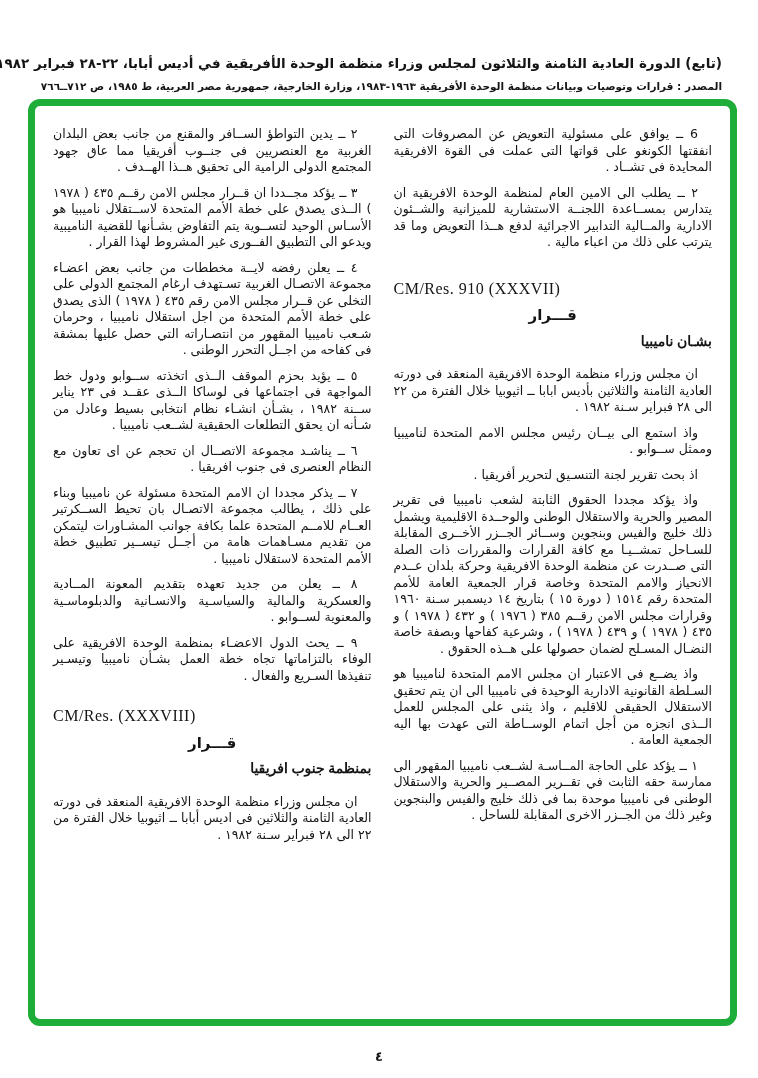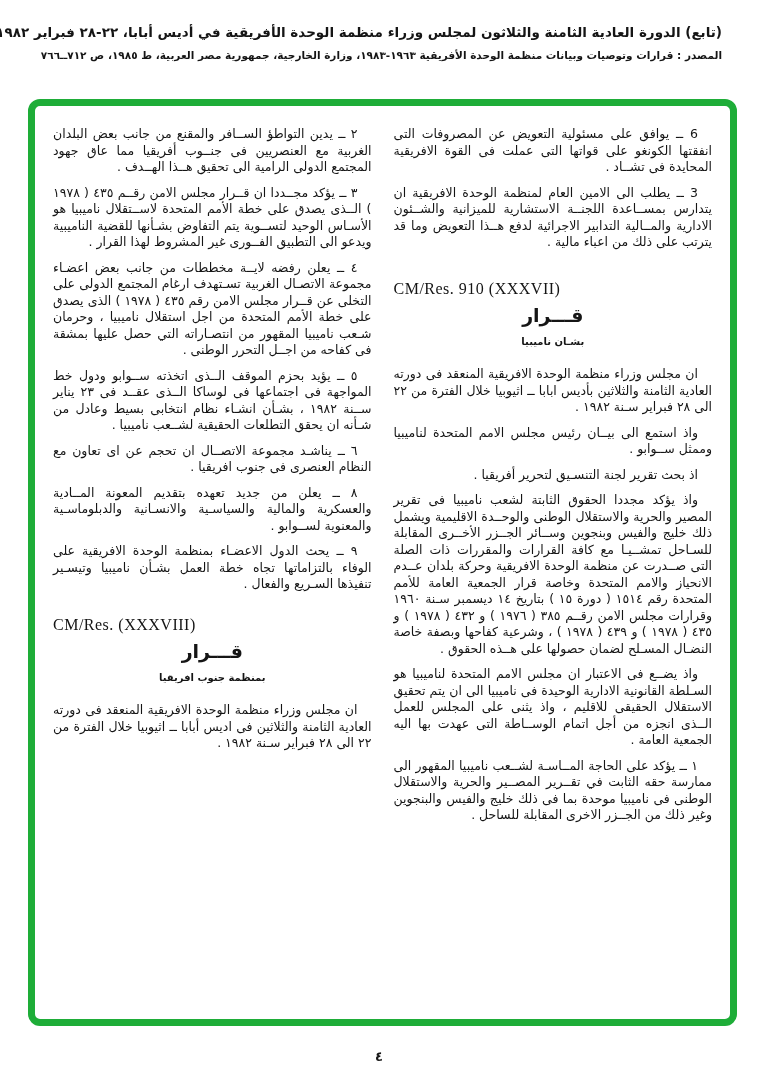--- a/index.html
+++ b/index.html
@@ -23,20 +23,21 @@
     right: 36px;
     left: 36px;
     direction: rtl;
     text-align: center;
   }
   .doc-header .line1 {
     font-size: 13.5px;
     font-weight: bold;
     letter-spacing: 0.2px;
     white-space: nowrap;
+    margin-top: 31px;
   }
   .doc-header .line2 {
     margin-top: 9px;
     font-size: 10.5px;
     font-weight: bold;
     white-space: nowrap;
     margin-left: 46px;
   }
 
   
@@ -83,30 +84,30 @@
     font-family: "Liberation Serif", serif;
     font-size: 16px;
     letter-spacing: 0.5px;
     margin: 24px 0 10px 0;
   }
   .res-ref.first-gap { margin-top: 30px; }
 
   .res-title {
     text-align: center;
     font-weight: bold;
-    font-size: 19px;
+    font-size: 15px;
     margin: 6px 0 10px 0;
     text-indent: 0;
   }
   .res-subtitle {
-    text-align: center;
     font-weight: bold;
-    font-size: 10px;
+    font-size: 14px;
     margin: 0 0 16px 0;
     text-indent: 0;
+    font-family: Liberation Serif, serif;
   }
 
   
   .page-number {
     position: absolute;
     bottom: 14px;
     left: 0;
     right: 0;
     text-align: center;
     font-size: 13px;
@@ -119,40 +120,41 @@
 <div class="doc-header">
   <div class="line1">(تابع) الدورة العادية الثامنة والثلاثون لمجلس وزراء منظمة الوحدة الأفريقية في أديس أبابا، ٢٢-٢٨ فبراير ١٩٨٢</div>
   <div class="line2">المصدر : قرارات وتوصيات وبيانات منظمة الوحدة الأفريقية ١٩٦٣-١٩٨٣، وزارة الخارجية، جمهورية مصر العربية، ط ١٩٨٥، ص ٧١٢ــ٧٦٦</div>
 </div>
 
 <div class="doc-border" style="border-color: rgb(30, 173, 56);">
   <div class="columns">
 
     <div class="col">
       <p class="para">6 ــ يوافق على مسئولية التعويض عن المصروفات التى انفقتها الكونغو على قواتها التى عملت فى القوة الافريقية المحايدة فى تشــاد .</p>
-      <p class="para">3 ــ يطلب الى الامين العام لمنظمة الوحدة الافريقية ان يتدارس بمســاعدة اللجنــة الاستشارية للميزانية والشــئون الادارية والمــالية التدابير الاجرائية لدفع هــذا التعويض وما قد يترتب على ذلك من اعباء مالية .</p>
+      <p class="para">٢ ــ يطلب الى الامين العام لمنظمة الوحدة الافريقية ان يتدارس بمســاعدة اللجنــة الاستشارية للميزانية والشــئون الادارية والمــالية التدابير الاجرائية لدفع هــذا التعويض وما قد يترتب على ذلك من اعباء مالية .</p>
 
       <div class="res-ref first-gap">CM/Res. 910 (XXXVII)</div>
       <div class="res-title">قـــرار</div>
       <div class="res-subtitle">بشـان ناميبيا</div>
 
       <p class="para">ان مجلس وزراء منظمة الوحدة الافريقية المنعقد فى دورته العادية الثامنة والثلاثين بأديس ابابا ــ اثيوبيا خلال الفترة من ٢٢ الى ٢٨ فبراير سـنة ١٩٨٢ .</p>
       <p class="para">واذ استمع الى بيــان رئيس مجلس الامم المتحدة لناميبيا وممثل ســوابو .</p>
       <p class="para">اذ بحث تقرير لجنة التنسـيق لتحرير أفريقيا .</p>
       <p class="para">واذ يؤكد مجددا الحقوق الثابتة لشعب ناميبيا فى تقرير المصير والحرية والاستقلال الوطنى والوحــدة الاقليمية ويشمل ذلك خليج والفيس وبنجوين وســائر الجــزر الأخــرى المقابلة للسـاحل تمشــيـا مع كافة القرارات والمقررات ذات الصلة التى صــدرت عن منظمة الوحدة الافريقية وحركة بلدان عــدم الانحياز والامم المتحدة وخاصة قرار الجمعية العامة للأمم المتحدة رقم ١٥١٤ ( دورة ١٥ ) بتاريخ ١٤ ديسمبر سـنة ١٩٦٠ وقرارات مجلس الامن رقــم ٣٨٥ ( ١٩٧٦ ) و ٤٣٢ ( ١٩٧٨ ) و ٤٣٥ ( ١٩٧٨ ) و ٤٣٩ ( ١٩٧٨ ) ، وشرعية كفاحها وبصفة خاصة النضـال المسـلح لضمان حصولها على هــذه الحقوق .</p>
       <p class="para">واذ يضــع فى الاعتبار ان مجلس الامم المتحدة لناميبيا هو السـلطة القانونية الادارية الوحيدة فى ناميبيا الى ان يتم تحقيق الاستقلال الحقيقى للاقليم ، واذ يثنى على المجلس للعمل الــذى انجزه من أجل اتمام الوســاطة التى عهدت بها اليه الجمعية العامة .</p>
       <p class="para">١ ــ يؤكد على الحاجة المــاسـة لشــعب ناميبيا المقهور الى ممارسة حقه الثابت في تقــرير المصــير والحرية والاستقلال الوطنى فى ناميبيا موحدة بما فى ذلك خليج والفيس والبنجوين وغير ذلك من الجــزر الاخرى المقابلة للساحل .</p>
     </div>
 
     <div class="col">
       <p class="para">٢ ــ يدين التواطؤ الســافر والمقنع من جانب بعض البلدان الغربية مع العنصريين فى جنــوب أفريقيا مما عاق جهود المجتمع الدولى الرامية الى تحقيق هــذا الهــدف .</p>
       <p class="para">٣ ــ يؤكد مجــددا ان قــرار مجلس الامن رقــم ٤٣٥ ( ١٩٧٨ ) الــذى يصدق على خطة الأمم المتحدة لاســتقلال ناميبيا هو الأسـاس الوحيد لتســوية يتم التفاوض بشـأنها للقضية الناميبية ويدعو الى التطبيق الفــورى غير المشروط لهذا القرار .</p>
       <p class="para">٤ ــ يعلن رفضه لايــة مخططات من جانب بعض اعضـاء مجموعة الاتصـال الغربية تسـتهدف ارغام المجتمع الدولى على التخلى عن قــرار مجلس الامن رقم ٤٣٥ ( ١٩٧٨ ) الذى يصدق على خطة الأمم المتحدة من اجل استقلال ناميبيا ، وحرمان شـعب ناميبيا المقهور من انتصـاراته التي حصل عليها بمشقة فى كفاحه من اجــل التحرر الوطنى .</p>
       <p class="para">٥ ــ يؤيد بحزم الموقف الــذى اتخذته ســوابو ودول خط المواجهة فى اجتماعها فى لوساكا الــذى عقــد فى ٢٣ يناير ســنة ١٩٨٢ ، بشـأن انشـاء نظام انتخابى بسيط وعادل من شـأنه ان يحقق التطلعات الحقيقية لشــعب ناميبيا .</p>
       <p class="para">٦ ــ يناشـد مجموعة الاتصــال ان تحجم عن اى تعاون مع النظام العنصرى فى جنوب افريقيا .</p>
+      <p class="para">٧ ــ يذكر مجددا ان الامم المتحدة مسئولة عن ناميبيا وبناء على ذلك ، يطالب مجموعة الاتصـال بان تحيط الســكرتير العــام للامــم المتحدة علما بكافة جوانب المشـاورات ليتمكن من تقديم مسـاهمات هامة من أجــل تيســير تطبيق خطة الأمم المتحدة لاستقلال ناميبيا .</p>
       <p class="para">٨ ــ يعلن من جديد تعهده بتقديم المعونة المــادية والعسكرية والمالية والسياسـية والانسـانية والدبلوماسـية والمعنوية لســوابو .</p>
       <p class="para">٩ ــ يحث الدول الاعضـاء بمنظمة الوحدة الافريقية على الوفاء بالتزاماتها تجاه خطة العمل بشـأن ناميبيا وتيسـير تنفيذها السـريع والفعال .</p>
 
       <div class="res-ref">CM/Res. (XXXVIII)</div>
       <div class="res-title">قـــرار</div>
       <div class="res-subtitle">بمنظمة جنوب افريقيا</div>
 
       <p class="para">ان مجلس وزراء منظمة الوحدة الافريقية المنعقد فى دورته العادية الثامنة والثلاثين فى اديس أبابا ــ اثيوبيا خلال الفترة من ٢٢ الى ٢٨ فبراير سـنة ١٩٨٢ .</p>
     </div>
 

